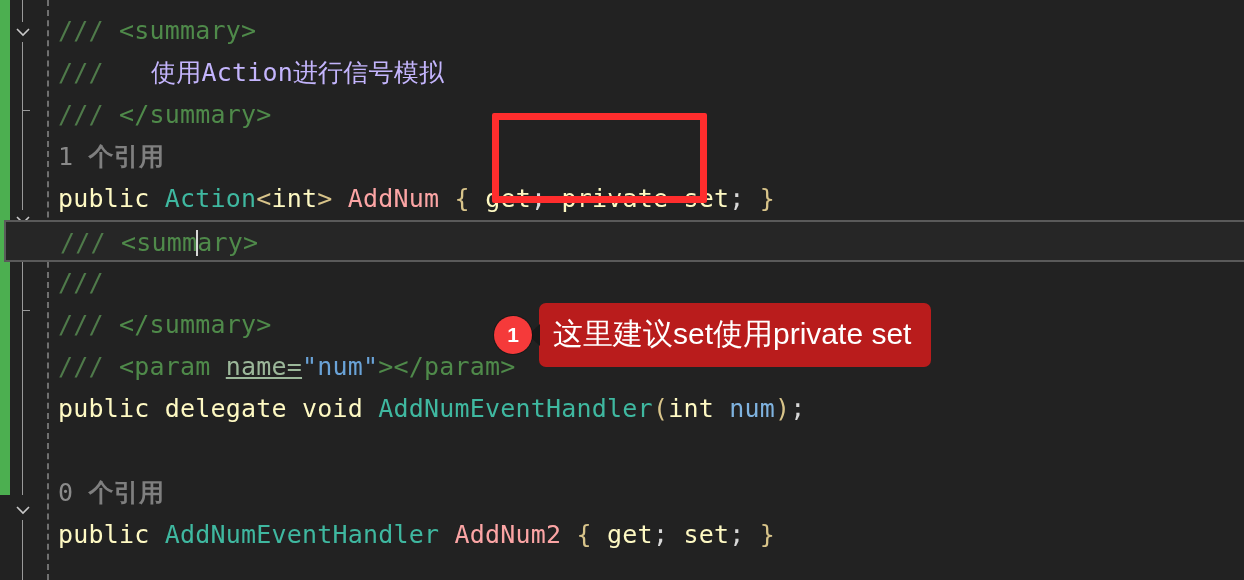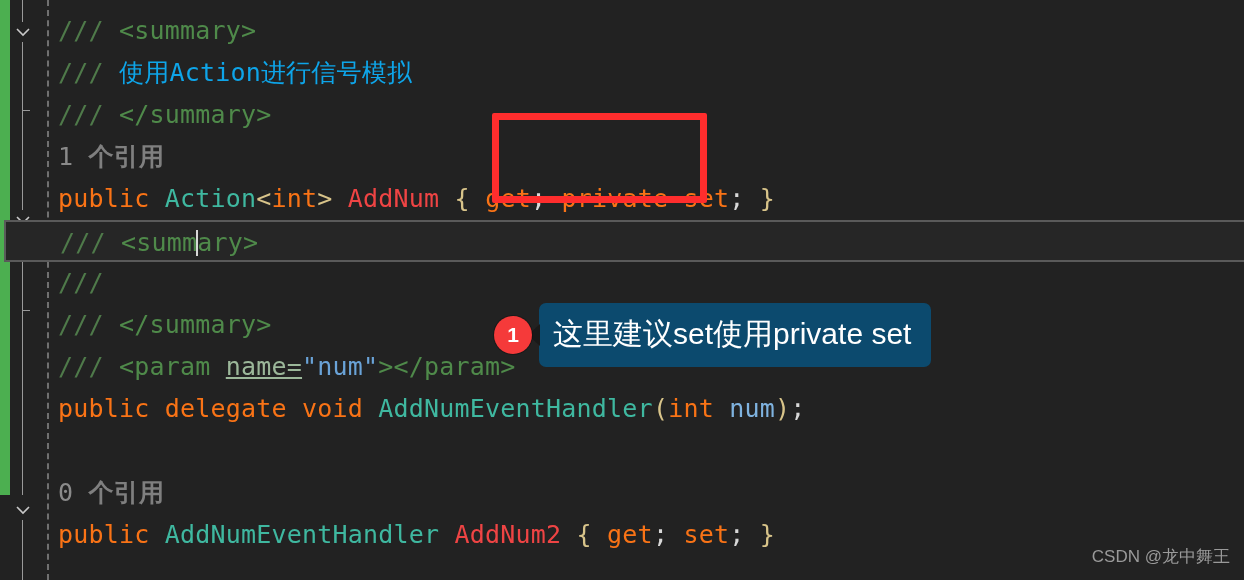--- a/index.html
+++ b/index.html
@@ -84,26 +84,26 @@
     width: 2px;
     height: 26px;
     background: #d8d8d8;
     vertical-align: -5px;
     margin: 0 -1px;
   }
 
   
   .c-comment { color: #4f7a4a; }
   .c-doc-tag { color: #4f8a4a; }
-  .c-doc-txt { color: #0ea5e9; }
+  .c-doc-txt { color: #c4b5fd; margin-left: 32px; }
   .c-doc-attr { color: #9cb89a; text-decoration: underline; }
   .c-doc-val { color: #6aa3d8; }
-  .c-kw      { color: #f97316; }
+  .c-kw      { color: #fef9c3; }
   .c-type    { color: #3fb8a0; }
-  .c-ident   { color: #ef4444; }
+  .c-ident   { color: #fca5a5; }
   .c-punct   { color: #d8c48a; }
   .c-param   { color: #7fb3e0; }
   .c-semi    { color: #d8d8d8; }
   .c-lens    { color: #7f7f7f; font-weight: bold; }
   .c-lens-num{ color: #8a8a8a; }
 
   
   .red-box {
     position: absolute;
     border: 7px solid #ff2d2d;
@@ -136,21 +136,21 @@
   .annot-arrow {
     width: 0;
     height: 0;
     border-top: 11px solid transparent;
     border-bottom: 11px solid transparent;
     border-right: 12px solid #191919;
     margin-left: -4px;
     z-index: 2;
   }
   .annot-bubble {
-    background: #0c4a6e;
+    background: #b91c1c;
     color: #ffffff;
     font-family: "Liberation Sans", sans-serif;
     font-size: 30px;
     line-height: 1;
     padding: 16px 20px 18px 14px;
     border-radius: 7px;
     margin-left: -1px;
     white-space: pre;
   }
 
@@ -216,15 +216,14 @@
     </div>
 
   <div class="red-box" style="left:492px;top:113px;width:215px;height:90px;"></div>
 
   <div class="annot" style="left:494px;top:303px;">
     <div class="annot-badge">1</div>
     <div class="annot-arrow"></div>
     <div class="annot-bubble">这里建议set使用private set</div>
   </div>
 
-  <div class="watermark">CSDN @龙中舞王</div>
 
 </div>
 
 </body></html>

